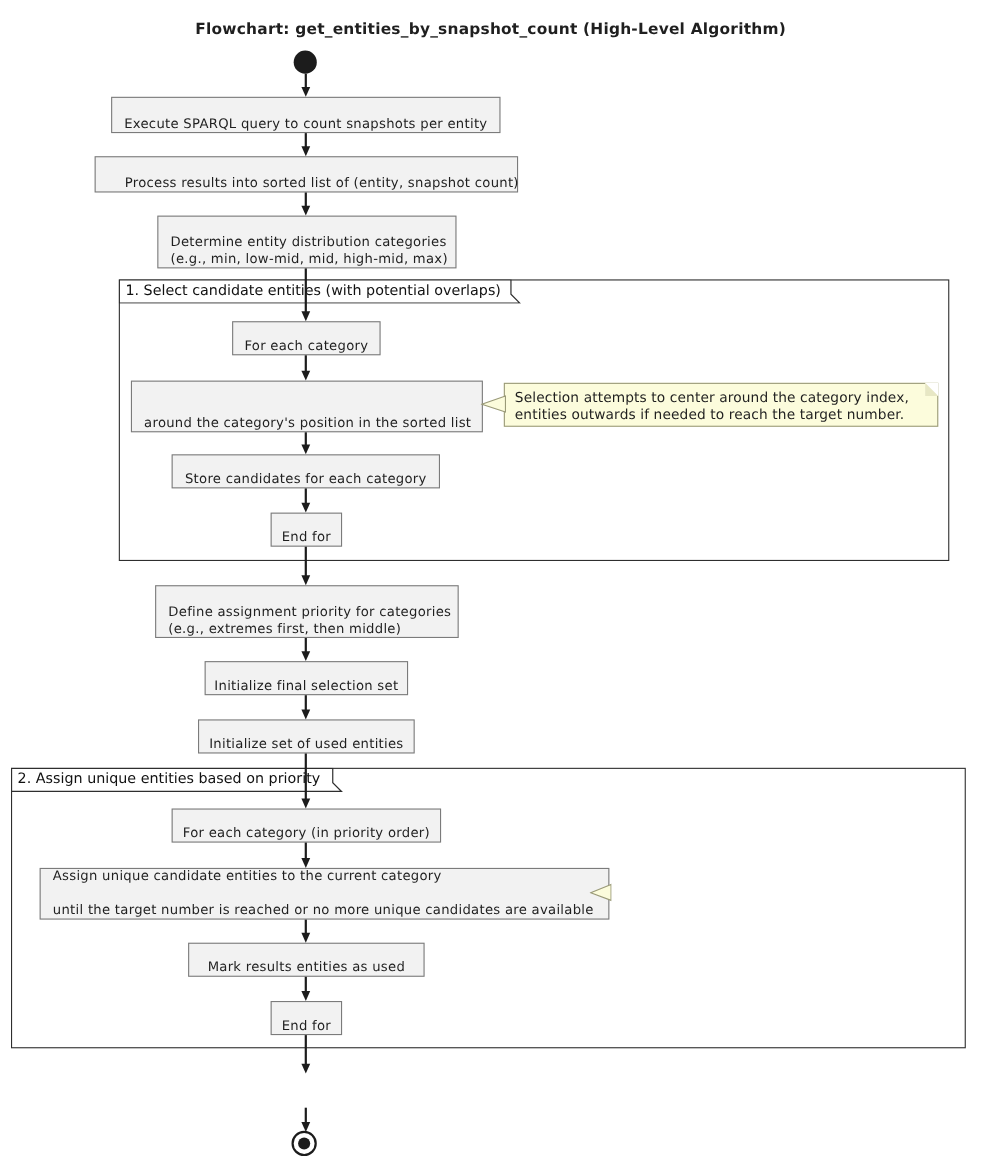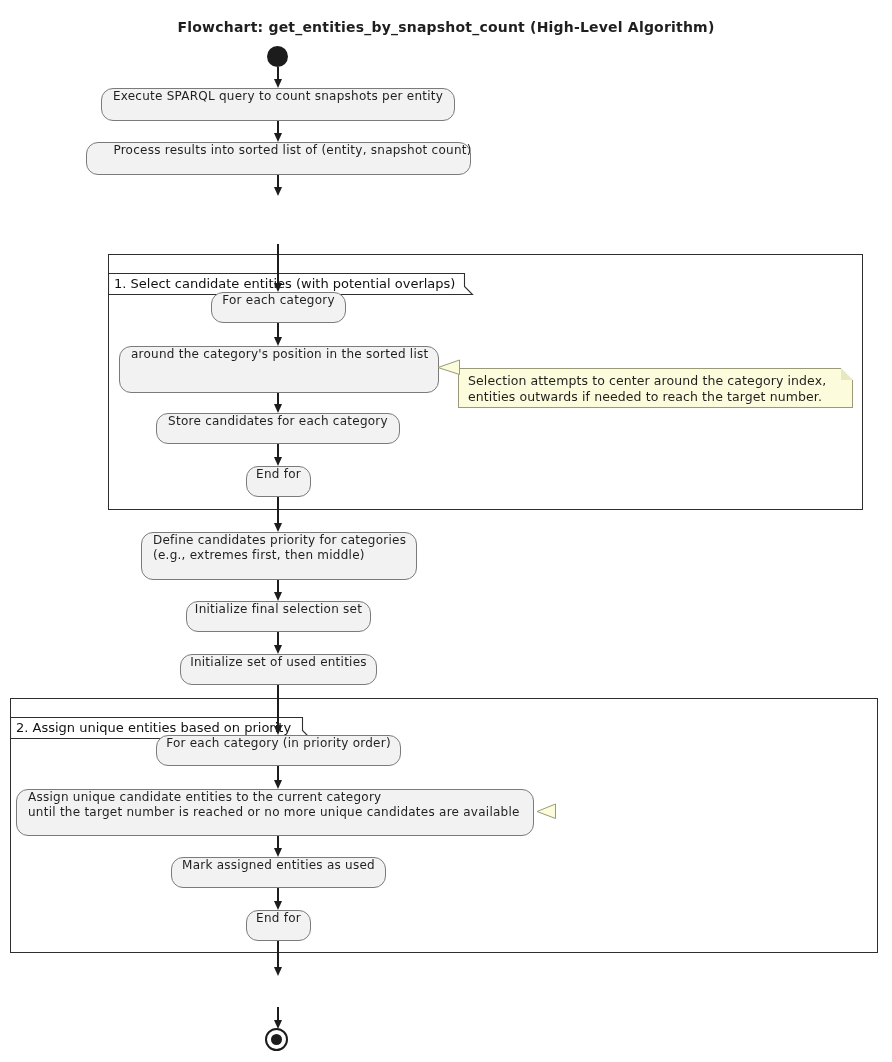--- a/index.html
+++ b/index.html
@@ -11,45 +11,44 @@
   }
   .stage{position:absolute;left:0;top:0;width:720px;height:1062px;}
   .title{
     position:absolute;left:0;top:19px;width:892px;text-align:center;
     font-size:14px;font-weight:bold;letter-spacing:.2px;z-index:3;
   }
   .frame{
     position:absolute;border:1px solid var(--frame-border,#2e2e2e);
     background:transparent;z-index:1;box-sizing:border-box;
   }
-  .tab{position:absolute;z-index:2;margin-top:19px;}
+  .tab{position:absolute;z-index:2;}
   .tab svg{display:block;}
   .tab .tab-label{
     position:absolute;left:6px;top:0;height:21px;line-height:21px;
     font-size:13px;white-space:nowrap;color:#111;
   }
   .activity{
     position:absolute;box-sizing:border-box;z-index:3;
     background:var(--act-fill,#f2f2f2);
     border:1px solid var(--act-border,#7b7b7b);
-    border-radius:12px;
+    border-radius:0;
     font-size:12px;letter-spacing:.25px;
-    display:flex;flex-direction:column;justify-content:flex-start;
+    display:flex;flex-direction:column;justify-content:flex-end;
   }
   .activity.center{align-items:center;}
   .activity.center .ln{white-space:nowrap;}
   .activity.left{align-items:flex-start;padding-left:11px;padding-right:8px;}
   .activity .ln{line-height:15px;white-space:nowrap;}
   .note{
     position:absolute;box-sizing:border-box;z-index:2;
     background:var(--note-fill,#fcfcdc);
     border:1px solid var(--note-border,#9a9a78);
     font-size:12.5px;letter-spacing:.1px;
     padding:4px 4px 4px 9px;
-    margin-top:20px;
   }
   .note .ln{line-height:15.5px;white-space:nowrap;}
   .note .fold{
     position:absolute;top:-1px;right:-1px;width:0;height:0;
     border-top:12px solid var(--bg,#fff);
     border-left:12px solid var(--note-fold,#e7e7c4);
   }
   .beak{position:absolute;z-index:4;}
   .arrow{position:absolute;z-index:4;width:11px;margin-left:-5.5px;}
   .arrow .shaft{
@@ -99,61 +98,65 @@
   </div>
 
   <div class="activity center" style="left:101px;top:88px;width:354px;height:33px;">
     <div class="ln">Execute SPARQL query to count snapshots per entity</div>
   </div>
 
   <div class="activity center" style="left:86px;top:142px;width:385px;height:33px;padding-left:28px;">
     <div class="ln">Process results into sorted list of (entity, snapshot count)</div>
   </div>
 
+  <div class="activity left" style="left:143px;top:196px;width:272px;height:48px;">
+    <div class="ln">Determine entity distribution categories</div>
+    <div class="ln">(e.g., min, low-mid, mid, high-mid, max)</div>
+  </div>
 
   <div class="activity center" style="left:211px;top:292px;width:135px;height:31px;">
     <div class="ln">For each category</div>
   </div>
 
   <div class="activity left" style="left:119px;top:346px;width:320px;height:47px;">
     <div class="ln">around the category's position in the sorted list</div>
   </div>
 
   <div class="activity center" style="left:156px;top:413px;width:244px;height:31px;">
     <div class="ln">Store candidates for each category</div>
   </div>
 
   <div class="activity center" style="left:246px;top:466px;width:65px;height:31px;">
     <div class="ln">End for</div>
   </div>
 
   <div class="activity left" style="left:141px;top:532px;width:276px;height:48px;">
-    <div class="ln">Define candidates priority for categories</div>
+    <div class="ln">Define assignment priority for categories</div>
     <div class="ln">(e.g., extremes first, then middle)</div>
   </div>
 
   <div class="activity center" style="left:186px;top:601px;width:185px;height:31px;">
     <div class="ln">Initialize final selection set</div>
   </div>
 
   <div class="activity center" style="left:180px;top:654px;width:197px;height:31px;">
     <div class="ln">Initialize set of used entities</div>
   </div>
 
   <div class="activity center" style="left:156px;top:735px;width:245px;height:31px;">
     <div class="ln">For each category (in priority order)</div>
   </div>
 
-  <div class="activity left" style="left:16px;top:789px;width:518px;height:47px;">
+  <div class="activity left" style="left:36px;top:789px;width:518px;height:47px;gap:16px;">
     <div class="ln">Assign unique candidate entities to the current category</div>
     <div class="ln">until the target number is reached or no more unique candidates are available</div>
   </div>
 
   <div class="activity center" style="left:171px;top:857px;width:215px;height:31px;">
-    <div class="ln">Mark assigned entities as used</div>
+    <div class="ln">Mark results entities as used</div>
   </div>
 
   <div class="activity center" style="left:246px;top:910px;width:65px;height:31px;">
     <div class="ln">End for</div>
   </div>
 
 
   <div class="note" style="left:458px;top:348px;width:395px;height:40px;">
     <div class="fold"></div>
     <div class="ln">Selection attempts to center around the category index,</div>

